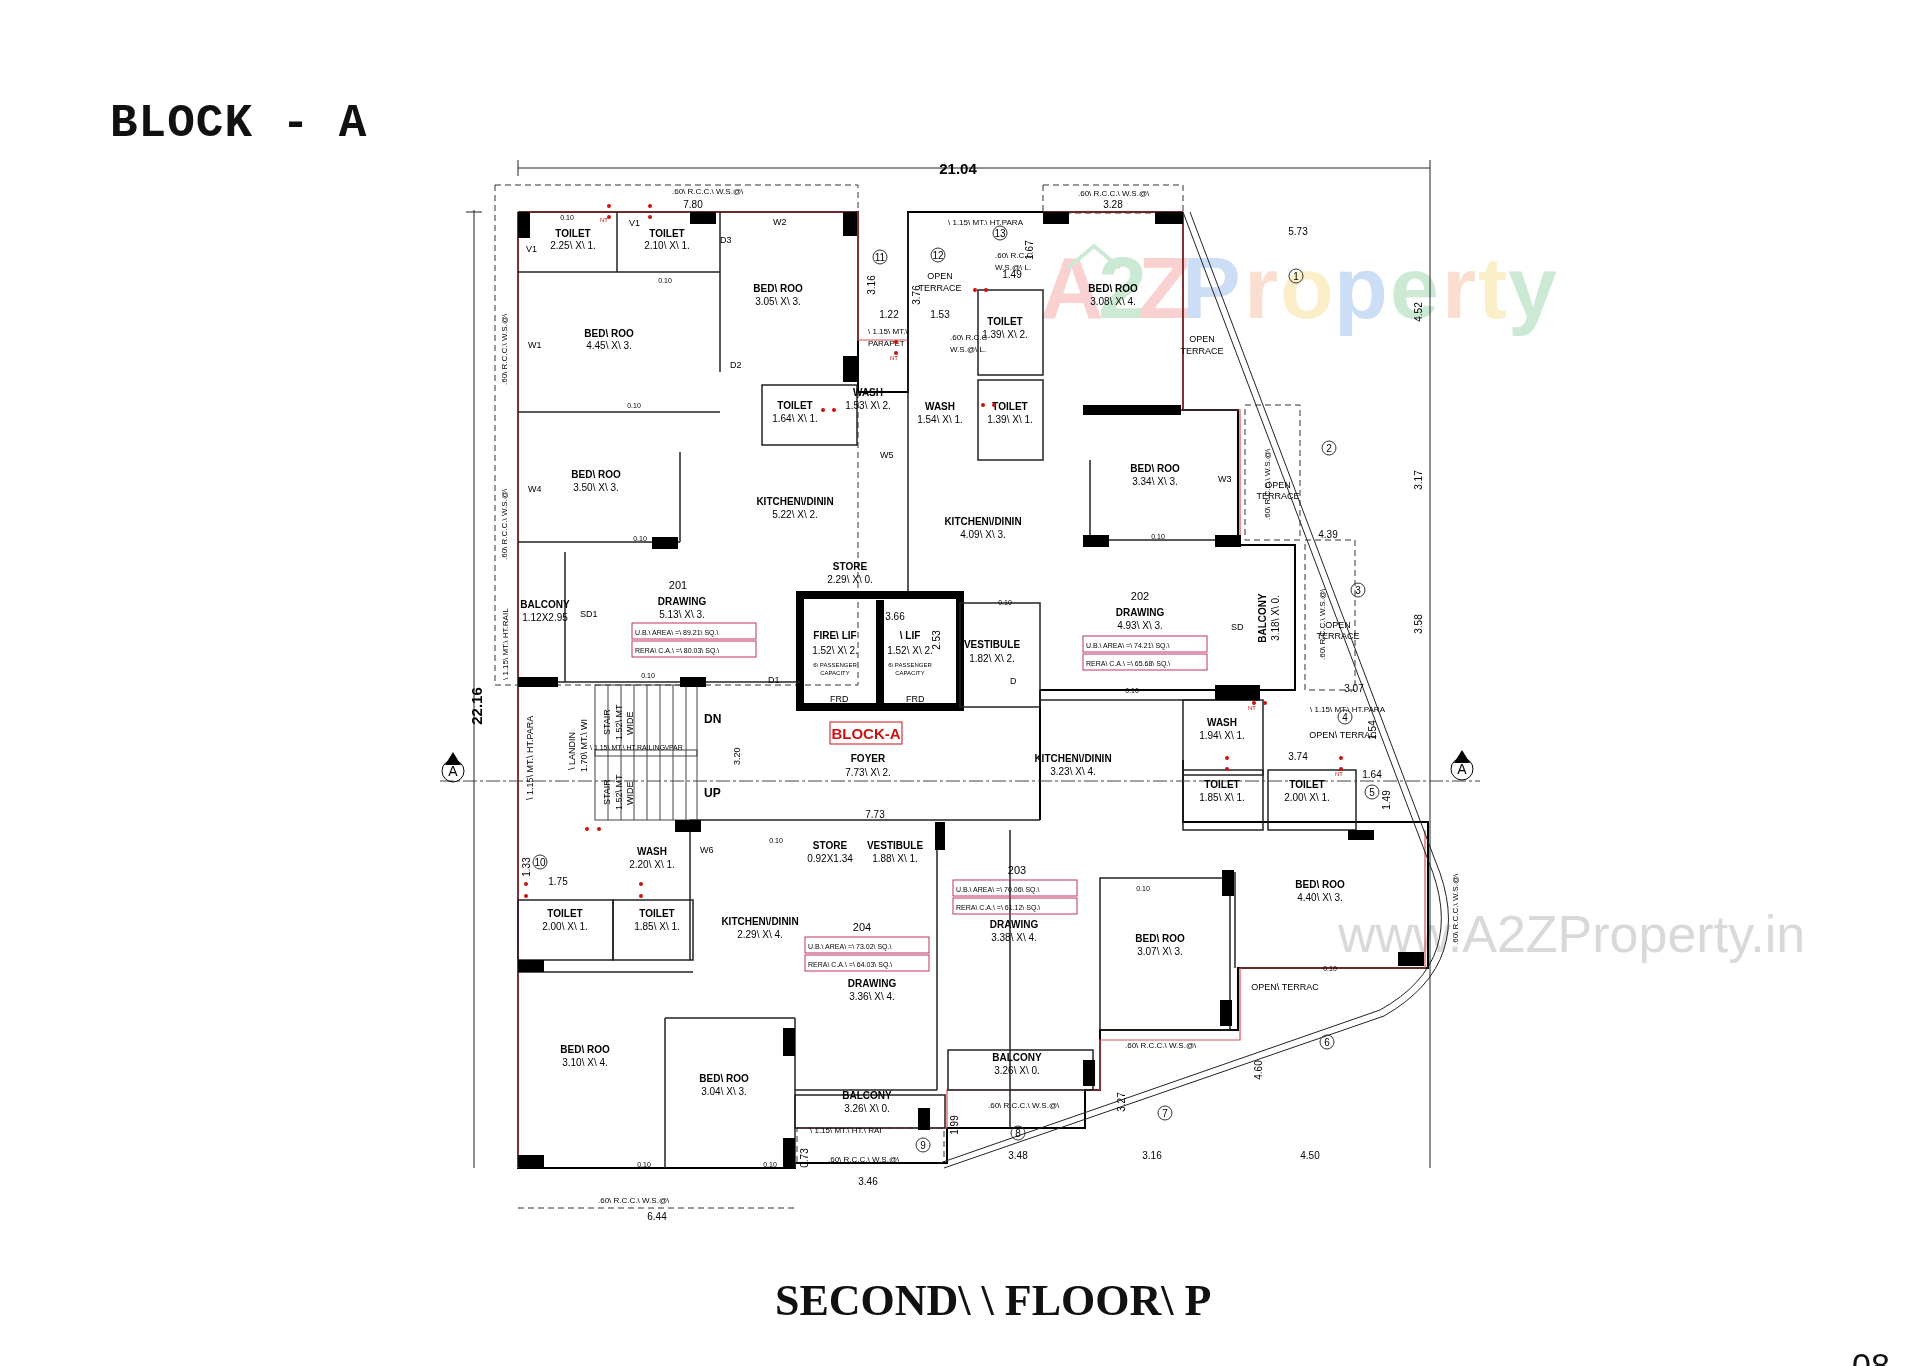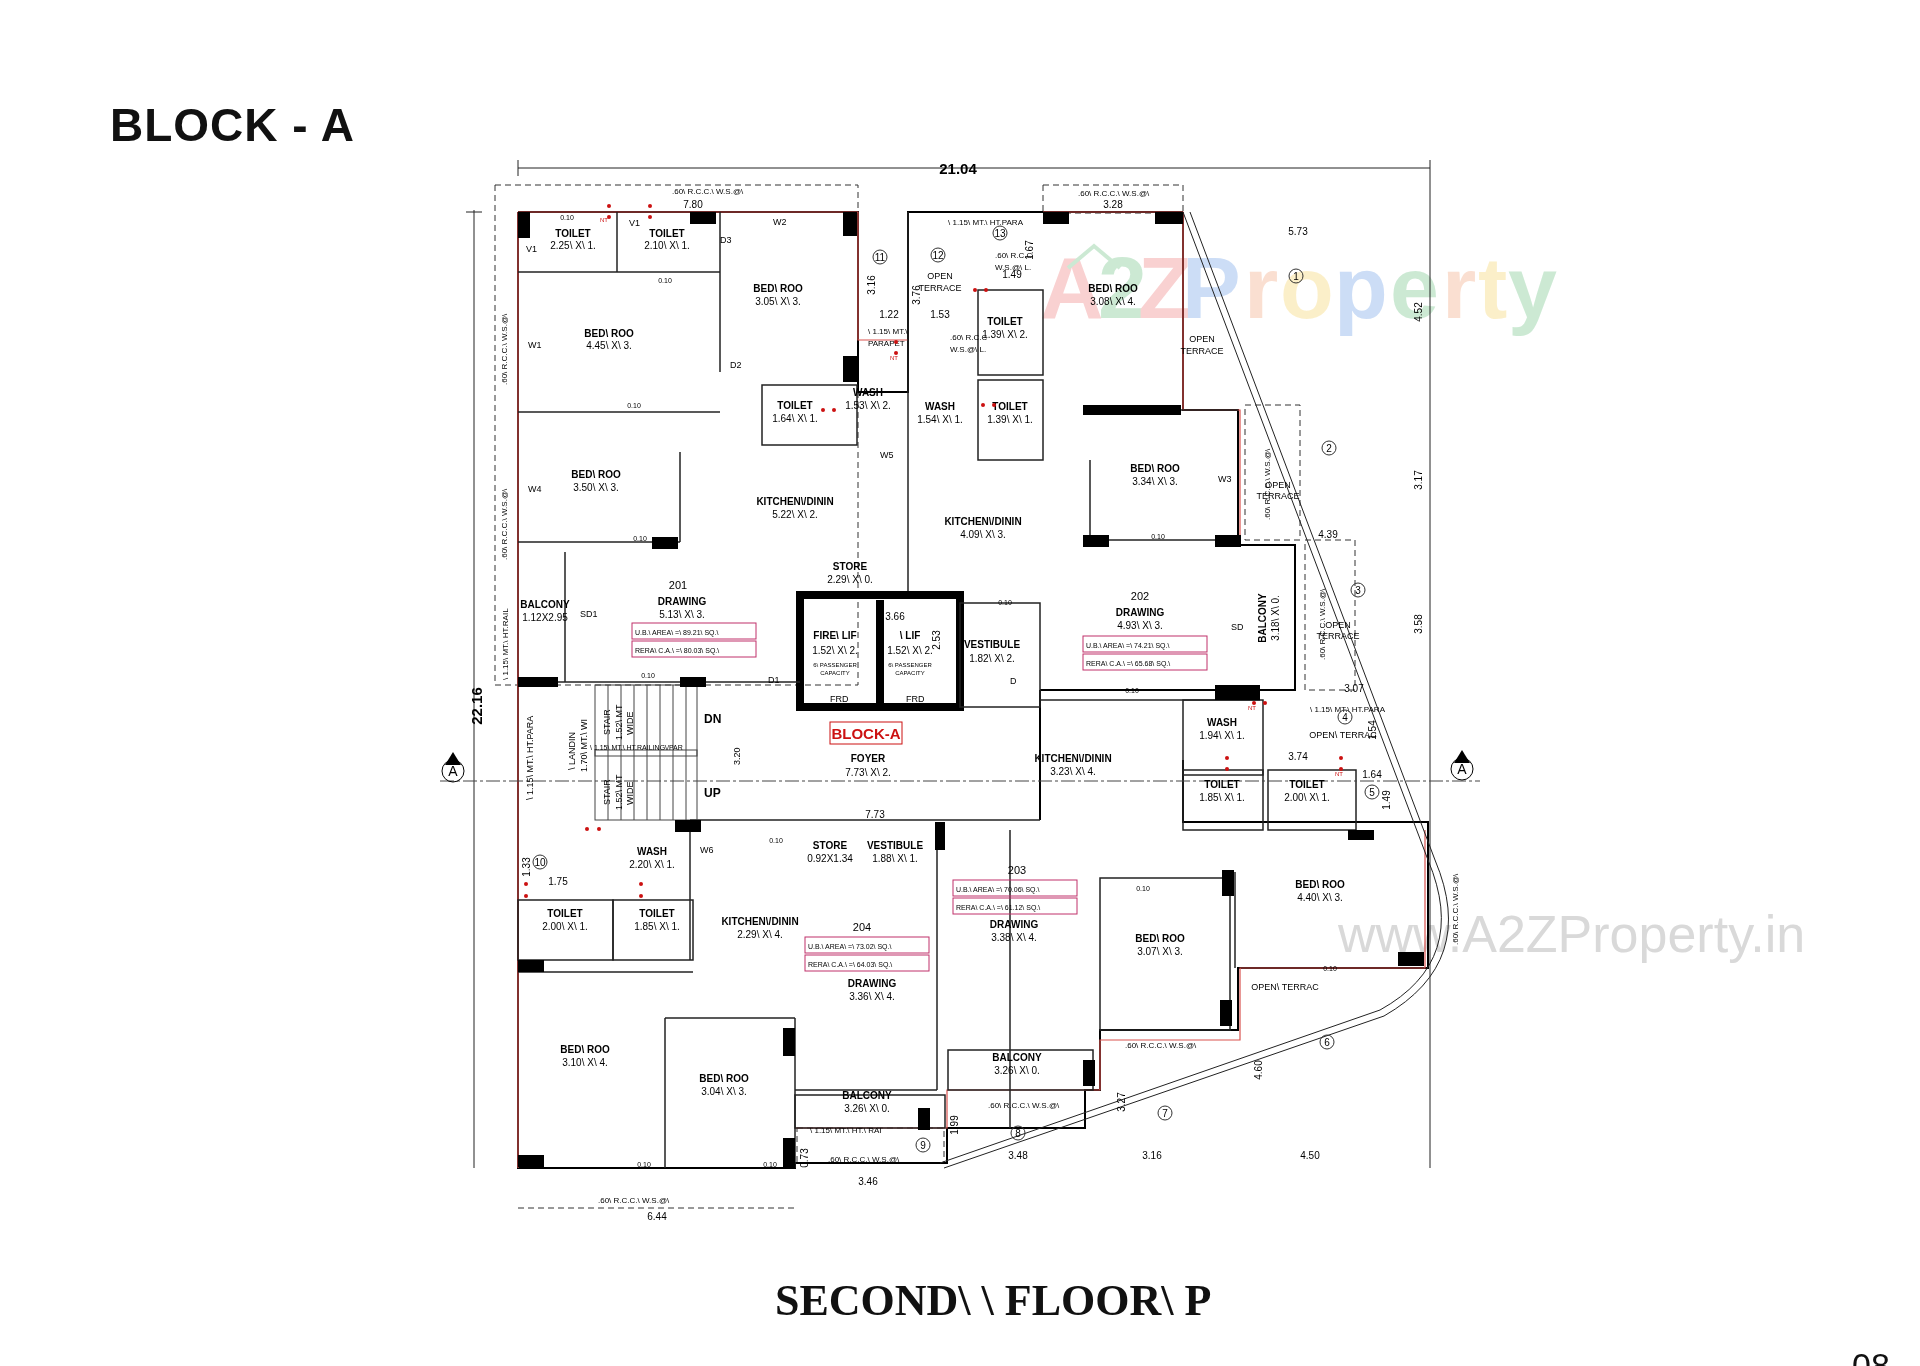--- a/index.html
+++ b/index.html
@@ -1,18 +1,18 @@
 <!DOCTYPE html>
 <html><head>
 <meta charset="utf-8">
 <style>
   html,body{margin:0;padding:0;background:#fff;}
   body{width:1920px;height:1366px;position:relative;overflow:hidden;font-family:"Liberation Sans",sans-serif;color:#111;}
   .abs{position:absolute;}
-  .title{font-family:Liberation Sans, sans-serif;font-weight:bold;font-size:46px;left:110px;top:98px;letter-spacing:1px;text-align:right;}
+  .title{font-family:Liberation Mono, monospace;font-weight:bold;font-size:46px;left:110px;top:98px;letter-spacing:1px;text-align:right;}
   .floor-title{font-family:"Liberation Serif",serif;font-weight:bold;font-size:44px;left:775px;top:1275px;}
   .page-no{font-family:"Liberation Sans",sans-serif;font-size:34px;left:1852px;top:1298px;margin-top:48px;}
   svg text{font-family:"Liberation Sans",sans-serif;}
   .room-name{font-weight:bold;font-size:10px;}
   .room-dim{font-size:10px;}
   .dim{font-size:10px;}
   .small{font-size:7px;}
   .lbl{font-size:9px;}
   .wm1{font-family:"Liberation Sans",sans-serif;font-size:88px;font-weight:bold;}
   .wm2{font-family:"Liberation Sans",sans-serif;font-size:52px;fill:#d9d9d9;}

